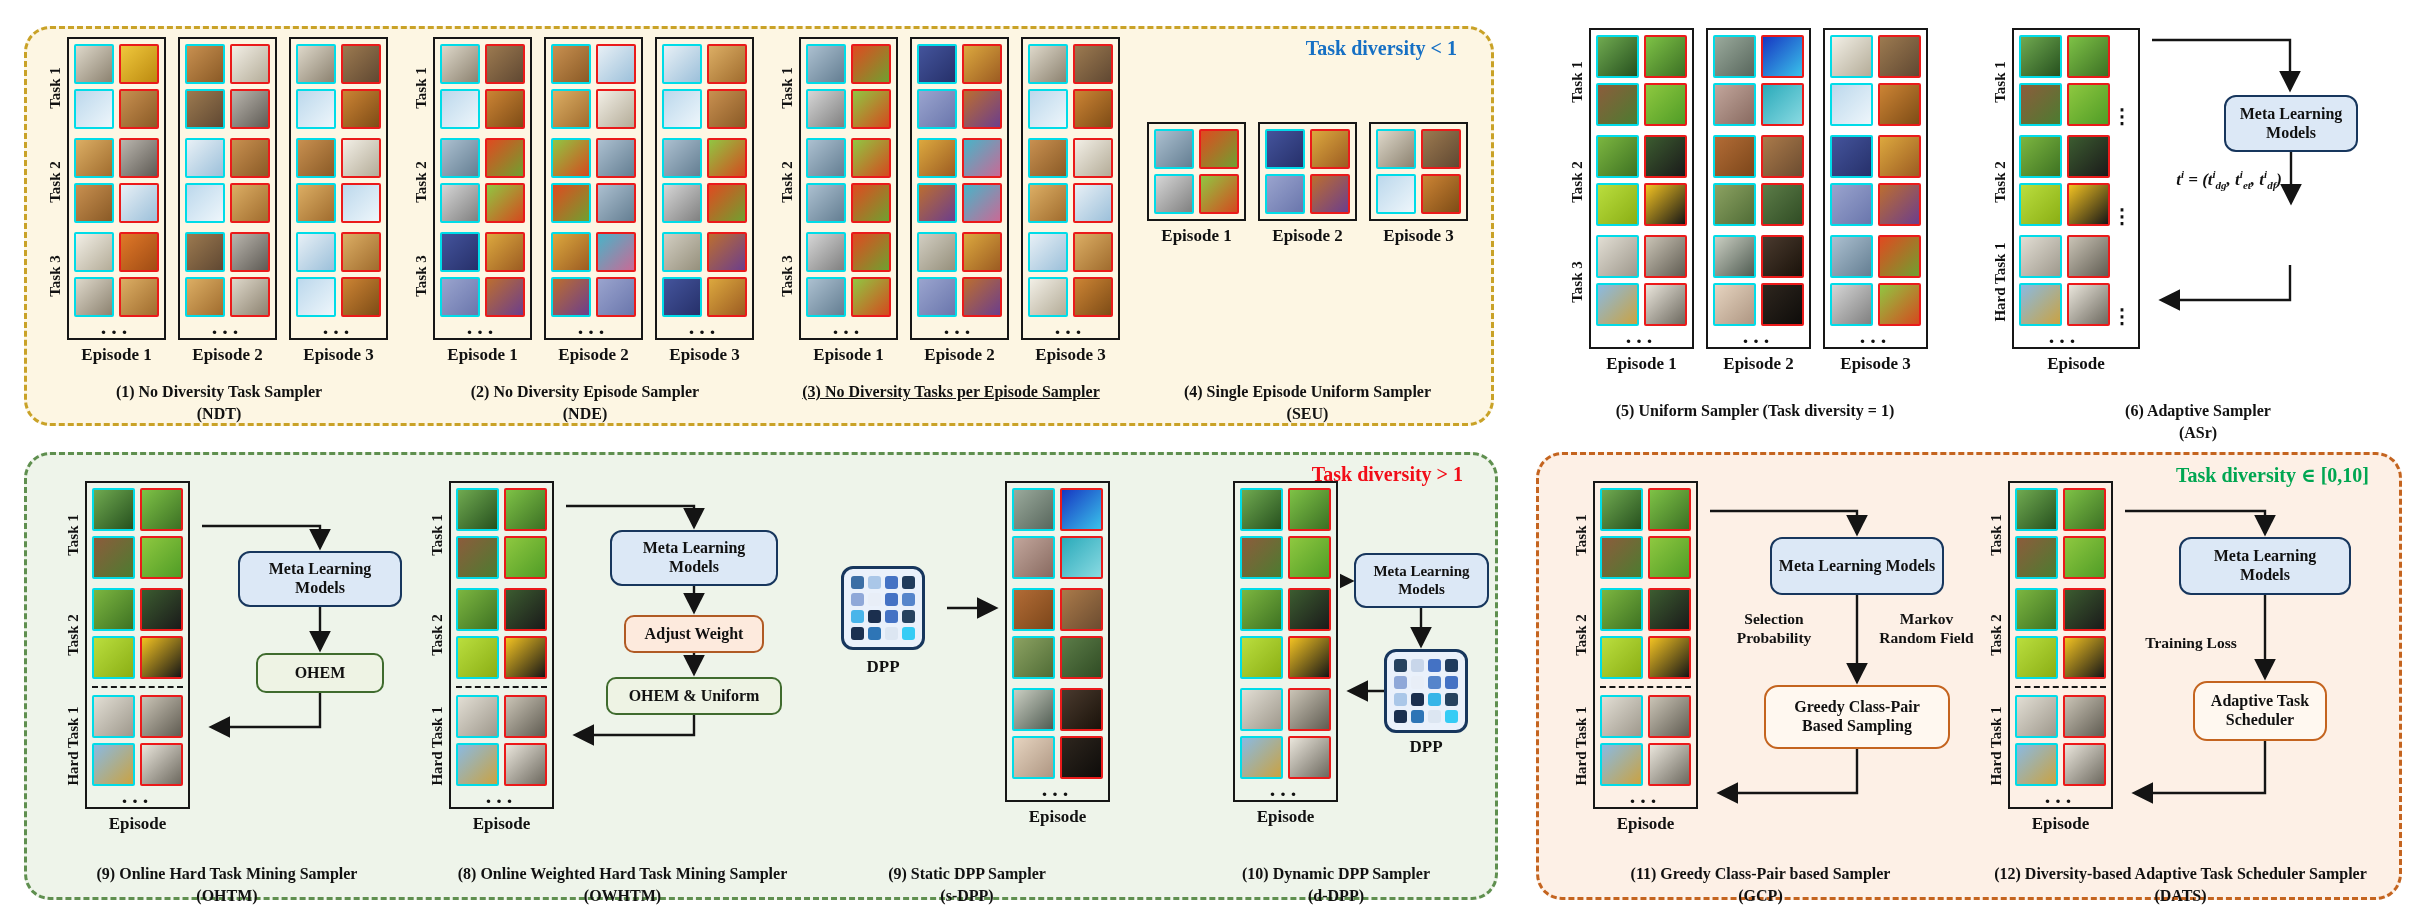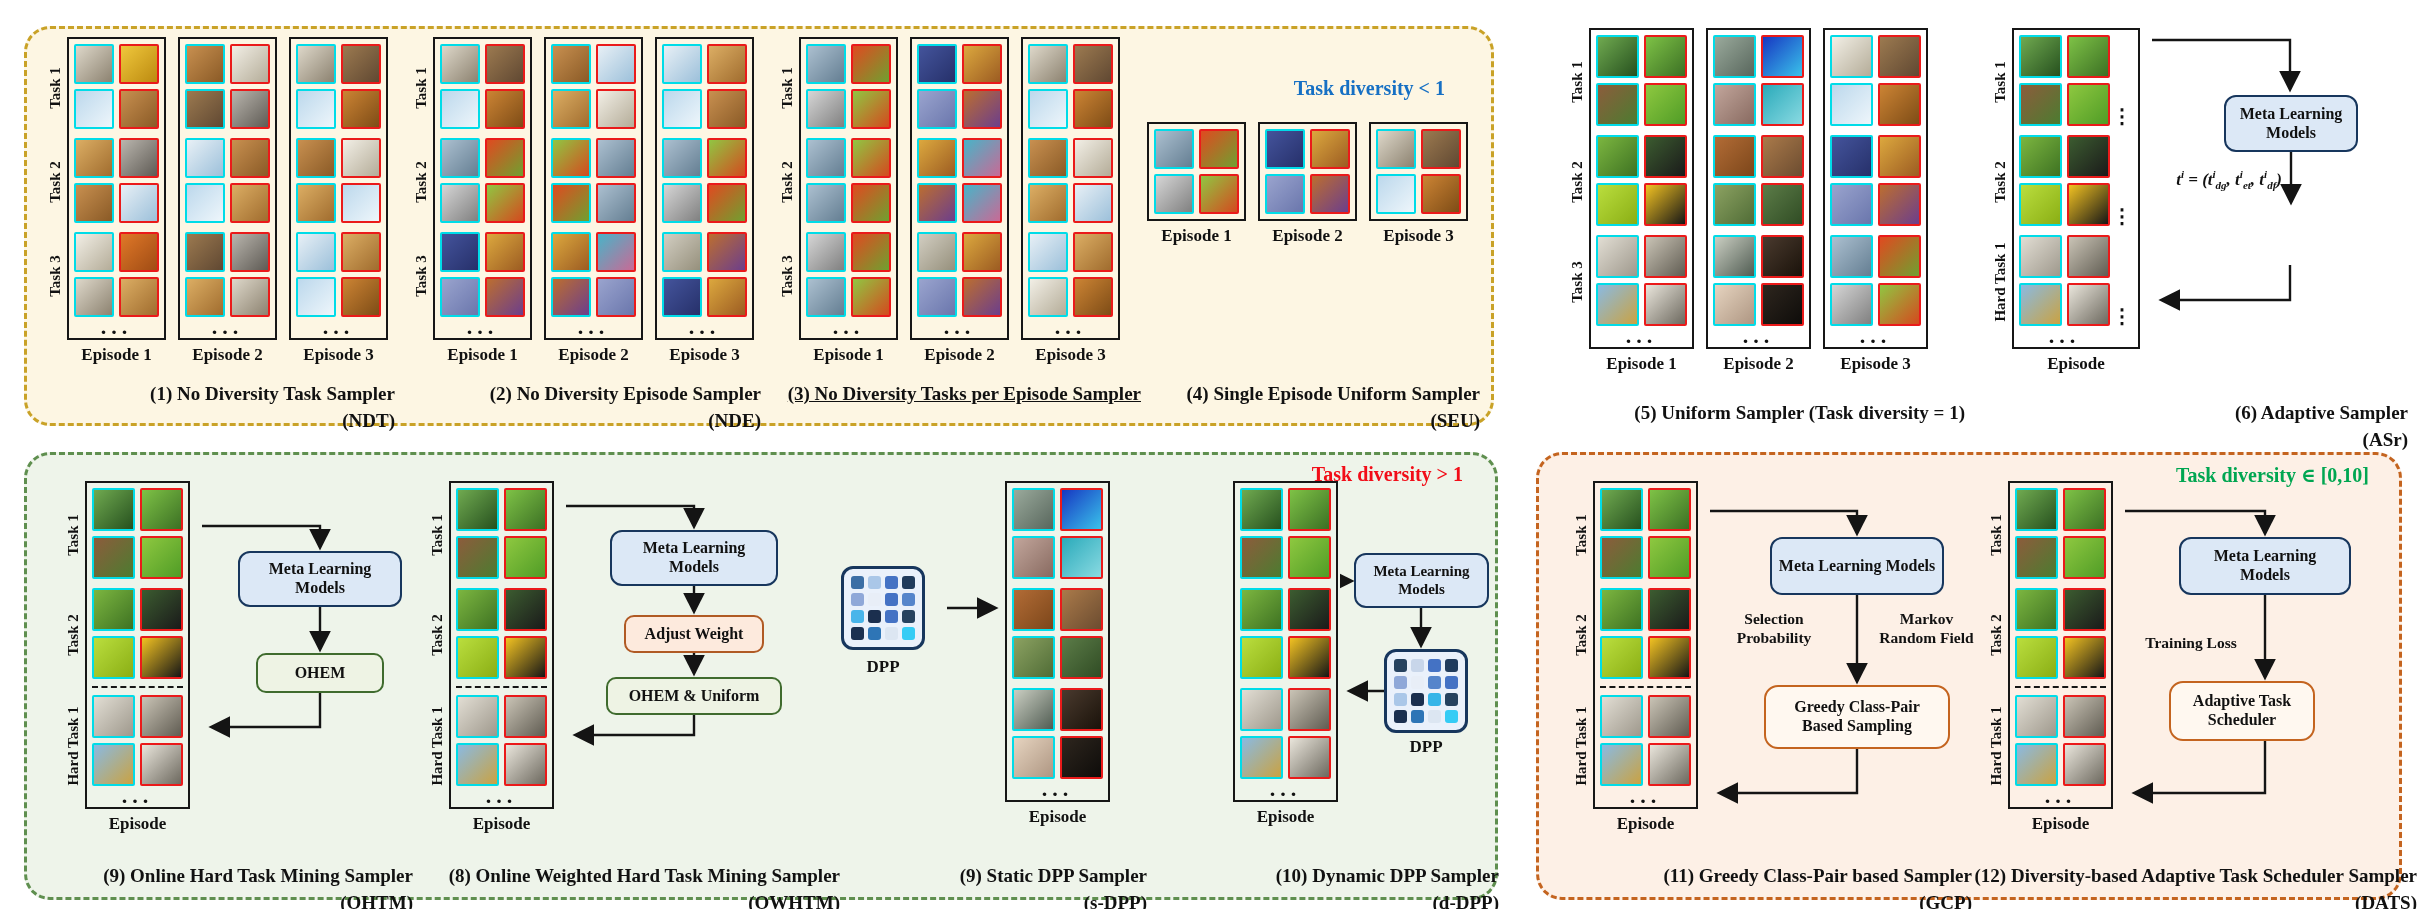--- a/index.html
+++ b/index.html
@@ -6,21 +6,21 @@
   #canvas{position:relative;width:2417px;height:909px;background:#ffffff;
           font-family:"Liberation Serif","DejaVu Serif",serif;color:#111;overflow:hidden;}
 
   
   .region{position:absolute;box-sizing:border-box;border-radius:26px;}
   #box-y{left:24px;top:26px;width:1470px;height:400px;background:#fdf6e3;border:3px dashed #c9a227;}
   #box-g{left:24px;top:452px;width:1474px;height:448px;background:#eef4ea;border:3px dashed #5f8f4f;}
   #box-o{left:1536px;top:452px;width:866px;height:448px;background:#fdf0e6;border:3px dashed #c4641f;}
   #area-tr{left:1540px;top:0;width:877px;height:452px;background:transparent;border:none;}
   .rlabel{position:absolute;top:8px;font-weight:bold;font-size:20px;}
-  #box-y .rlabel{right:46px;margin-top:40px;}
+  #box-y .rlabel{right:34px;}
   #box-g .rlabel{right:32px;}
   #box-o .rlabel{right:30px;}
 
   
   .panel{position:absolute;}
   .prow{display:flex;align-items:flex-start;}
   .prow > * + *{margin-left:12px;}
   .area-a{--cb:40px;}   
   .area-b{--cb:43px;}   
 
@@ -39,21 +39,21 @@
   [data-episodes="panels.p6"] .epcol{padding-right:28px;}
   .eplabel{font-weight:bold;font-size:17px;margin-top:5px;white-space:nowrap;}
 
   .tlabels{display:flex;flex-direction:column;width:24px;padding-top:8px;flex:none;}
   .tlabel{height:calc(var(--cb)*2 + 5px);position:relative;flex:none;}
   .tlabel + .tlabel{margin-top:9px;}
   .tlabel.after-div{margin-top:20px;}
   .tlabel i{position:absolute;top:50%;left:50%;transform:translate(-50%,-50%) rotate(-90deg);
             white-space:nowrap;font-style:normal;font-weight:bold;font-size:15px;}
 
-  .caption{position:absolute;text-align:right;font-weight:bold;font-size:19px;line-height:1.4;}
+  .caption{position:absolute;text-align:center;font-weight:bold;font-size:16px;line-height:1.4;}
   .caption span{display:block;}
 
   
   .diag{position:relative;flex:none;}
   .diag svg{position:absolute;left:0;top:0;}
   .node{position:absolute;display:flex;align-items:center;justify-content:center;text-align:center;
         font-weight:bold;font-size:16px;line-height:1.18;border-radius:12px;padding:2px 6px;box-sizing:border-box;}
   .n-meta{background:#dce8f6;border:2.5px solid #17365d;}
   .n-purple{background:#f5eefb;border:2.5px solid #5b2d86;border-radius:14px;}
   .n-green{background:#eef3e4;border:2.5px solid #3f6b2e;border-radius:10px;}
@@ -932,21 +932,21 @@
                 <marker id="m12" markerWidth="9" markerHeight="9" refX="7.5" refY="4.5" orient="auto">
                   <path d="M0,0 L9,4.5 L0,9 z" fill="#141414"></path>
                 </marker>
               </defs>
             <path d="M0,30 H140 V52" fill="none" stroke="#141414" stroke-width="2.4" marker-end="url(#m12)"></path>
             <path d="M140,114 V196" fill="none" stroke="#141414" stroke-width="2.4" marker-end="url(#m12)"></path>
             <path d="M140,260 V312 H10" fill="none" stroke="#141414" stroke-width="2.4" marker-end="url(#m12)"></path>
           </svg>
           <div class="node n-meta" style="left:54px;top:56px;width:172px;height:58px;">Meta Learning Models</div>
           <div class="flabel" style="left:6px;top:152px;width:120px;">Training Loss</div>
-          <div class="node n-orangeb" style="left:44px;top:200px;width:146px;height:60px;">Adaptive Task Scheduler</div>
+          <div class="node n-orangeb" style="left:68px;top:200px;width:134px;height:60px;">Adaptive Task Scheduler</div>
         </div>
       </div>
       <div class="caption" style="left:-40px;right:-30px;top:382px;">
         <span>(12) Diversity-based Adaptive Task Scheduler Sampler</span>
         <span>(DATS)</span>
       </div>
     </div>
   </div>
 
 </div>

